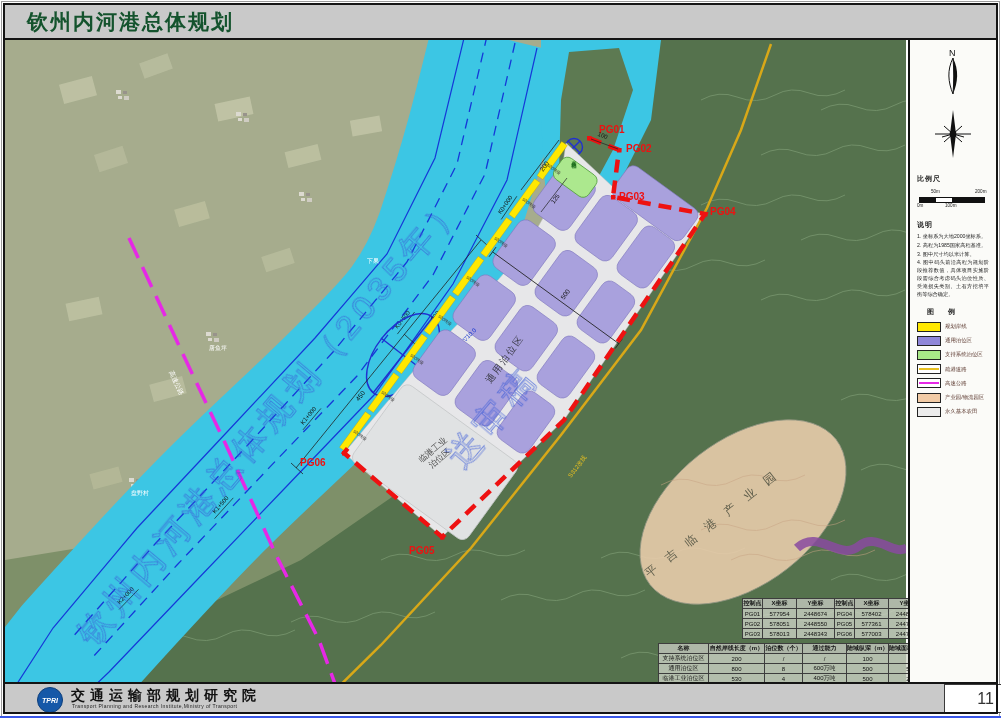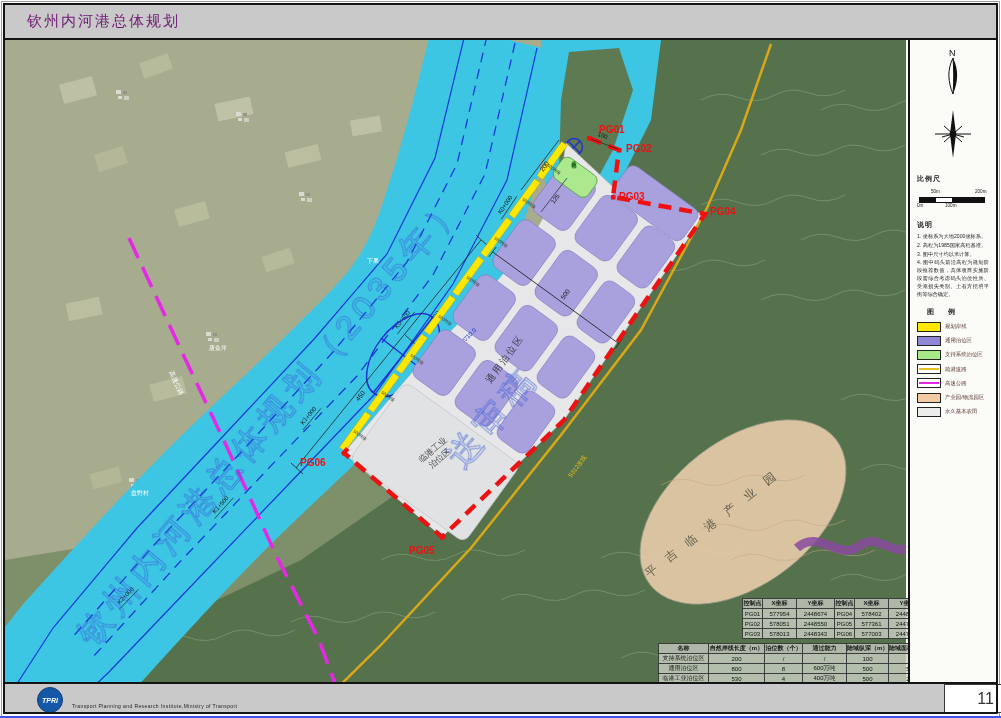--- a/index.html
+++ b/index.html
@@ -5,21 +5,21 @@
   html,body{margin:0;padding:0;background:#fff;}
   .sheet{position:relative;width:1001px;height:718px;background:#fff;overflow:hidden;
          font-family:"Liberation Sans","DejaVu Sans",sans-serif;}
   .hairline{position:absolute;inset:1px;border:1px solid #9a9a9a;}
   .frame{position:absolute;left:3px;top:3px;right:3px;bottom:4px;border:2px solid #141414;}
   .bottomline{position:absolute;left:0;right:0;bottom:0;height:2px;background:#3a57e8;}
 
   .header{position:absolute;left:5px;top:5px;width:991px;height:35px;background:#c9c9c9;
           border-bottom:2px solid #141414;box-sizing:border-box;display:flex;
           justify-content:space-between;align-items:center;padding:0 22px;}
-  .title{font-size:15px;font-weight:normal;color:#701a75;letter-spacing:2px;white-space:nowrap;}
+  .title{font-size:21px;font-weight:bold;color:#14532d;letter-spacing:2px;white-space:nowrap;}
 
   .maparea{position:absolute;left:5px;top:40px;width:901px;height:642px;overflow:hidden;background:#7e9069;}
 
   .sidebar{position:absolute;left:908px;top:40px;width:88px;height:642px;background:#fbfbf8;
            border-left:2px solid #141414;box-sizing:border-box;padding:6px 7px 0 7px;}
   .sb-center{text-align:center;}
   .sb-label{font-size:7px;font-weight:bold;color:#1c1c1c;letter-spacing:1px;margin-top:10px;}
   .scalebar-wrap{position:relative;height:22px;margin-top:4px;}
   .scalebar{position:absolute;left:2px;top:9px;width:64px;height:4px;border:1px solid #111;display:flex;}
   .scalebar .s1{width:16px;background:#111;}
@@ -466,19 +466,20 @@
       </div>
     </div>
   </div>
 
   <div class="header">
     <span class="title">钦州内河港总体规划</span>
   </div>
 
   <div class="footer">
     <div class="logo">TPRI</div>
+    <div class="org-cn">交通运输部规划研究院</div>
     <div class="org-en">Transport Planning and Research Institute,Ministry of Transport</div>
   </div>
   <div class="pagebox">11</div>
 
   <div class="frame"></div>
   <div class="bottomline"></div>
 </div>
 
 </body></html>

